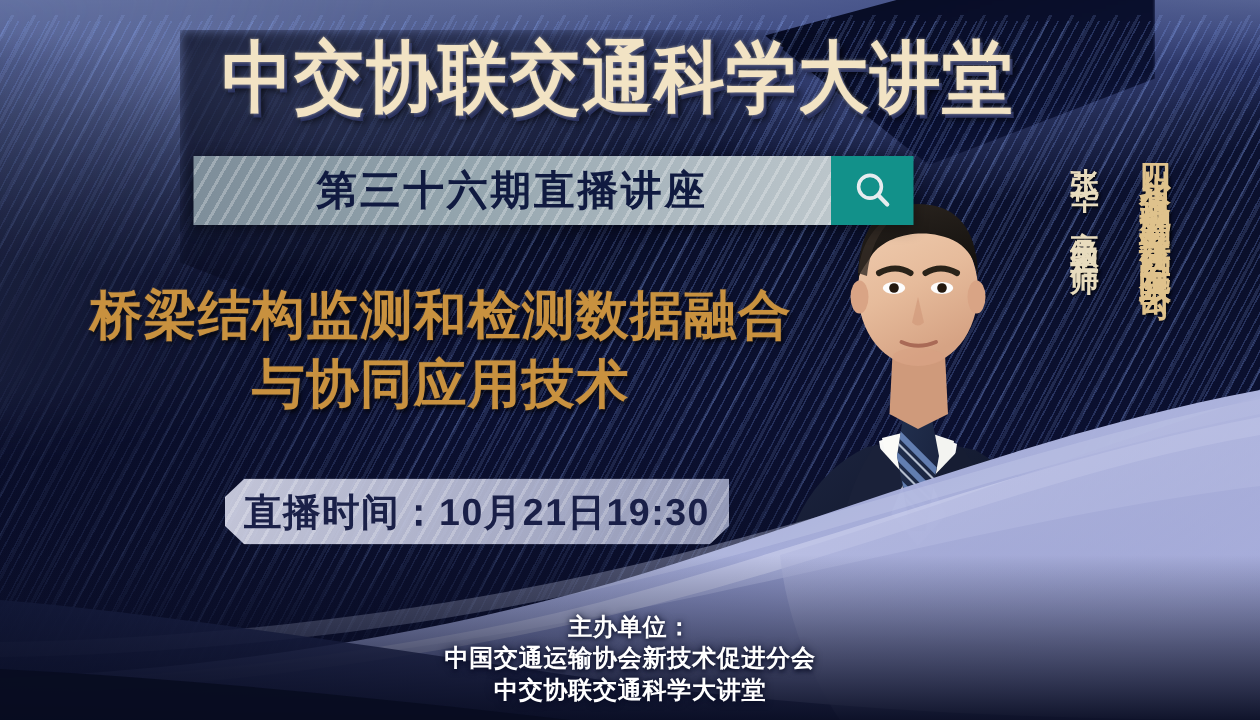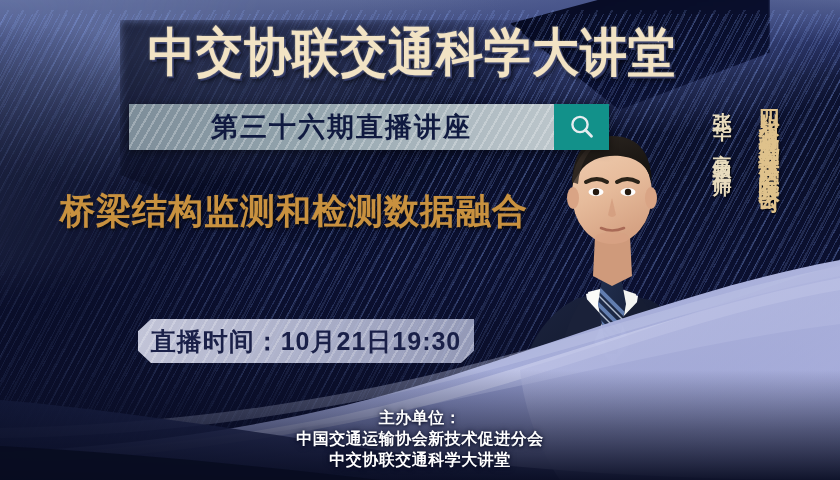--- a/index.html
+++ b/index.html
@@ -118,21 +118,21 @@
     text-align:center;
     font-size:35px;font-weight:bold;line-height:1.32;
     letter-spacing:1px;
     color:#c8913f;
     text-shadow:1px 2px 3px rgba(0,0,0,.7),0 0 1px rgba(230,175,95,.5);
   }
   .topic .l2{display:block;}
 
   
   .time-badge{
-    position:absolute;left:138px;top:319px;width:336px;height:44px;
+    position:absolute;left:150px;top:319px;width:336px;height:44px;
     clip-path:polygon(13px 0,100% 0,100% 72%,323px 100%,13px 100%,0 72%,0 28%);
     background:linear-gradient(100deg,rgba(214,216,234,0.90) 0%,rgba(196,200,224,0.88) 45%,rgba(176,182,212,0.82) 100%);
     display:flex;align-items:center;justify-content:center;
     box-shadow:0 2px 6px rgba(0,0,0,.4);
     overflow:hidden;
   }
   .time-badge::after{
     content:"";position:absolute;inset:0;
     background:repeating-linear-gradient(-60deg,
       rgba(255,255,255,0.22) 0px,rgba(255,255,255,0.22) 2px,
@@ -337,20 +337,21 @@
     <div class="sub-bar-search">
       <svg width="30" height="30" viewBox="0 0 30 30">
         <circle cx="13" cy="12.5" r="7.6" fill="none" stroke="#e6ecef" stroke-width="2.4"></circle>
         <line x1="18.4" y1="18" x2="24.5" y2="24.3" stroke="#e6ecef" stroke-width="2.8" stroke-linecap="round"></line>
       </svg>
     </div>
   </div>
 
   <div class="topic">
     <span>桥梁结构监测和检测数据融合</span>
+    <span class="l2">与协同应用技术</span>
   </div>
 
   <div class="time-badge">
     <span class="time-badge-text">直播时间：10月21日19:30</span>
   </div>
 
   <div class="vtext v-name">张二华　高级工程师</div>
   <div class="vtext v-org">四川省公路规划勘察设计研究院有限公司</div>
 
   <div class="footer">

